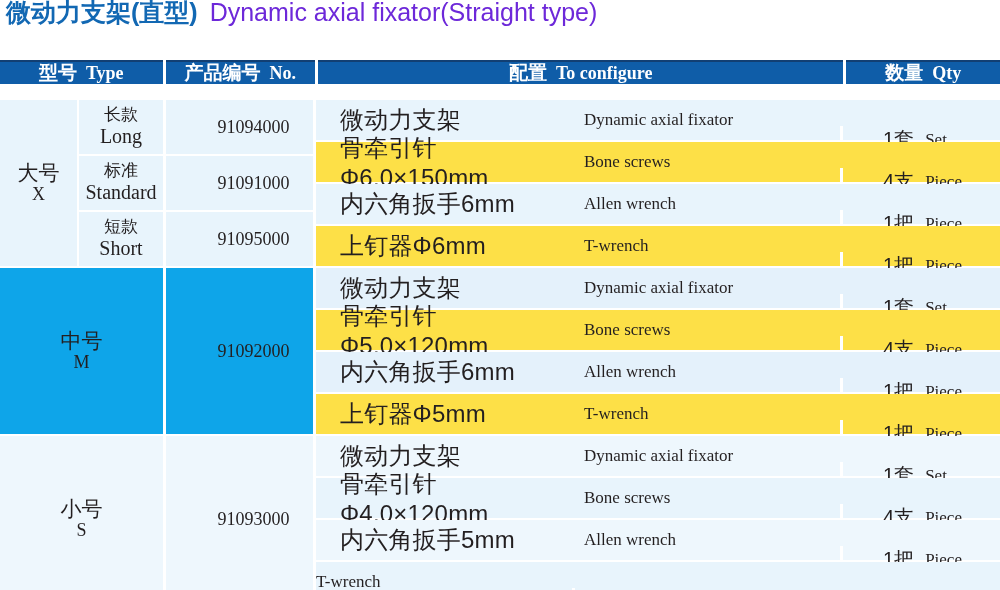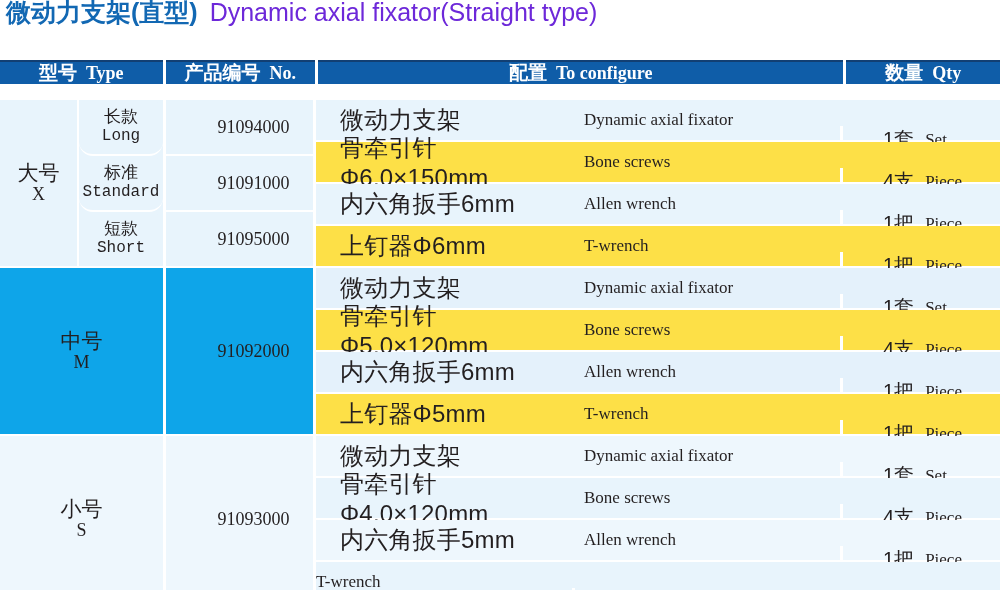--- a/index.html
+++ b/index.html
@@ -126,27 +126,26 @@
     border-left: 2px solid #ffffff;
   }
   .sub-cell {
     flex: 1;
     display: flex;
     flex-direction: column;
     align-items: center;
     justify-content: center;
     text-align: center;
     border-bottom: 2px solid #ffffff;
-    border-radius: 14px;
   }
   .sub-cell:last-child { border-bottom: none; }
   .sub-cell .cn { font-size: 17px; line-height: 1.1; }
   .sub-cell .en {
-    font-family: Liberation Mono, monospace;
-    font-size: 16px;
+    font-family: Liberation Serif, serif;
+    font-size: 20px;
     line-height: 1.15;
   }
 
   
   .no-col {
     width: 150px;
     box-sizing: border-box;
     display: flex;
     flex-direction: column;
     border-left: 3px solid #ffffff;

